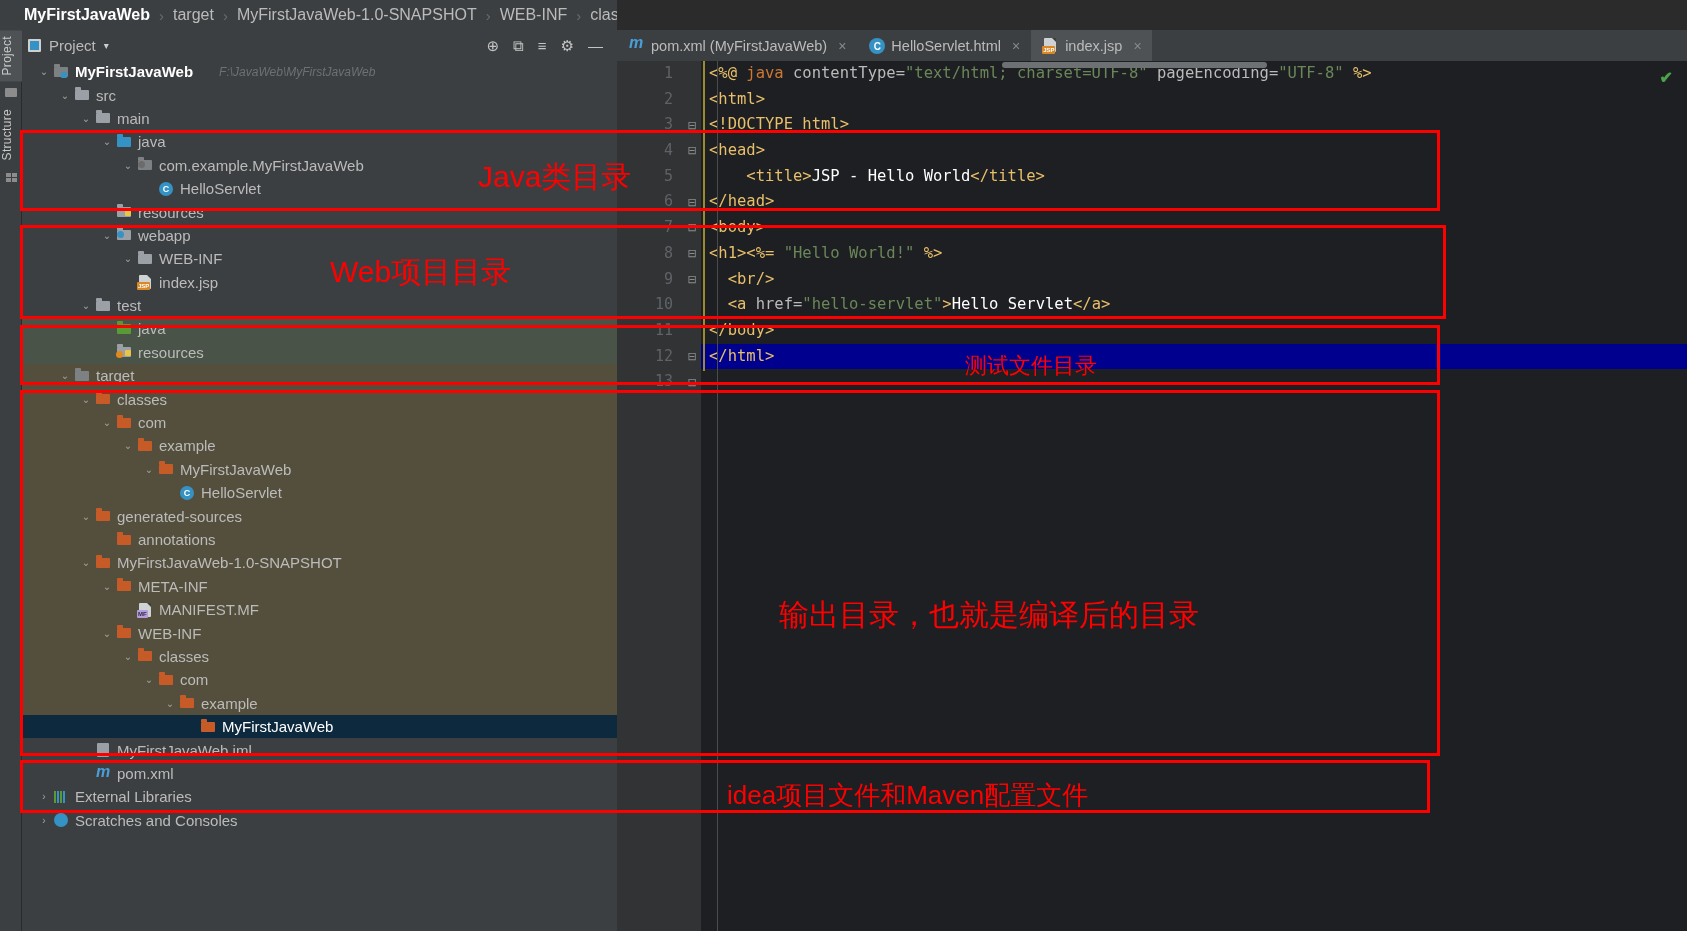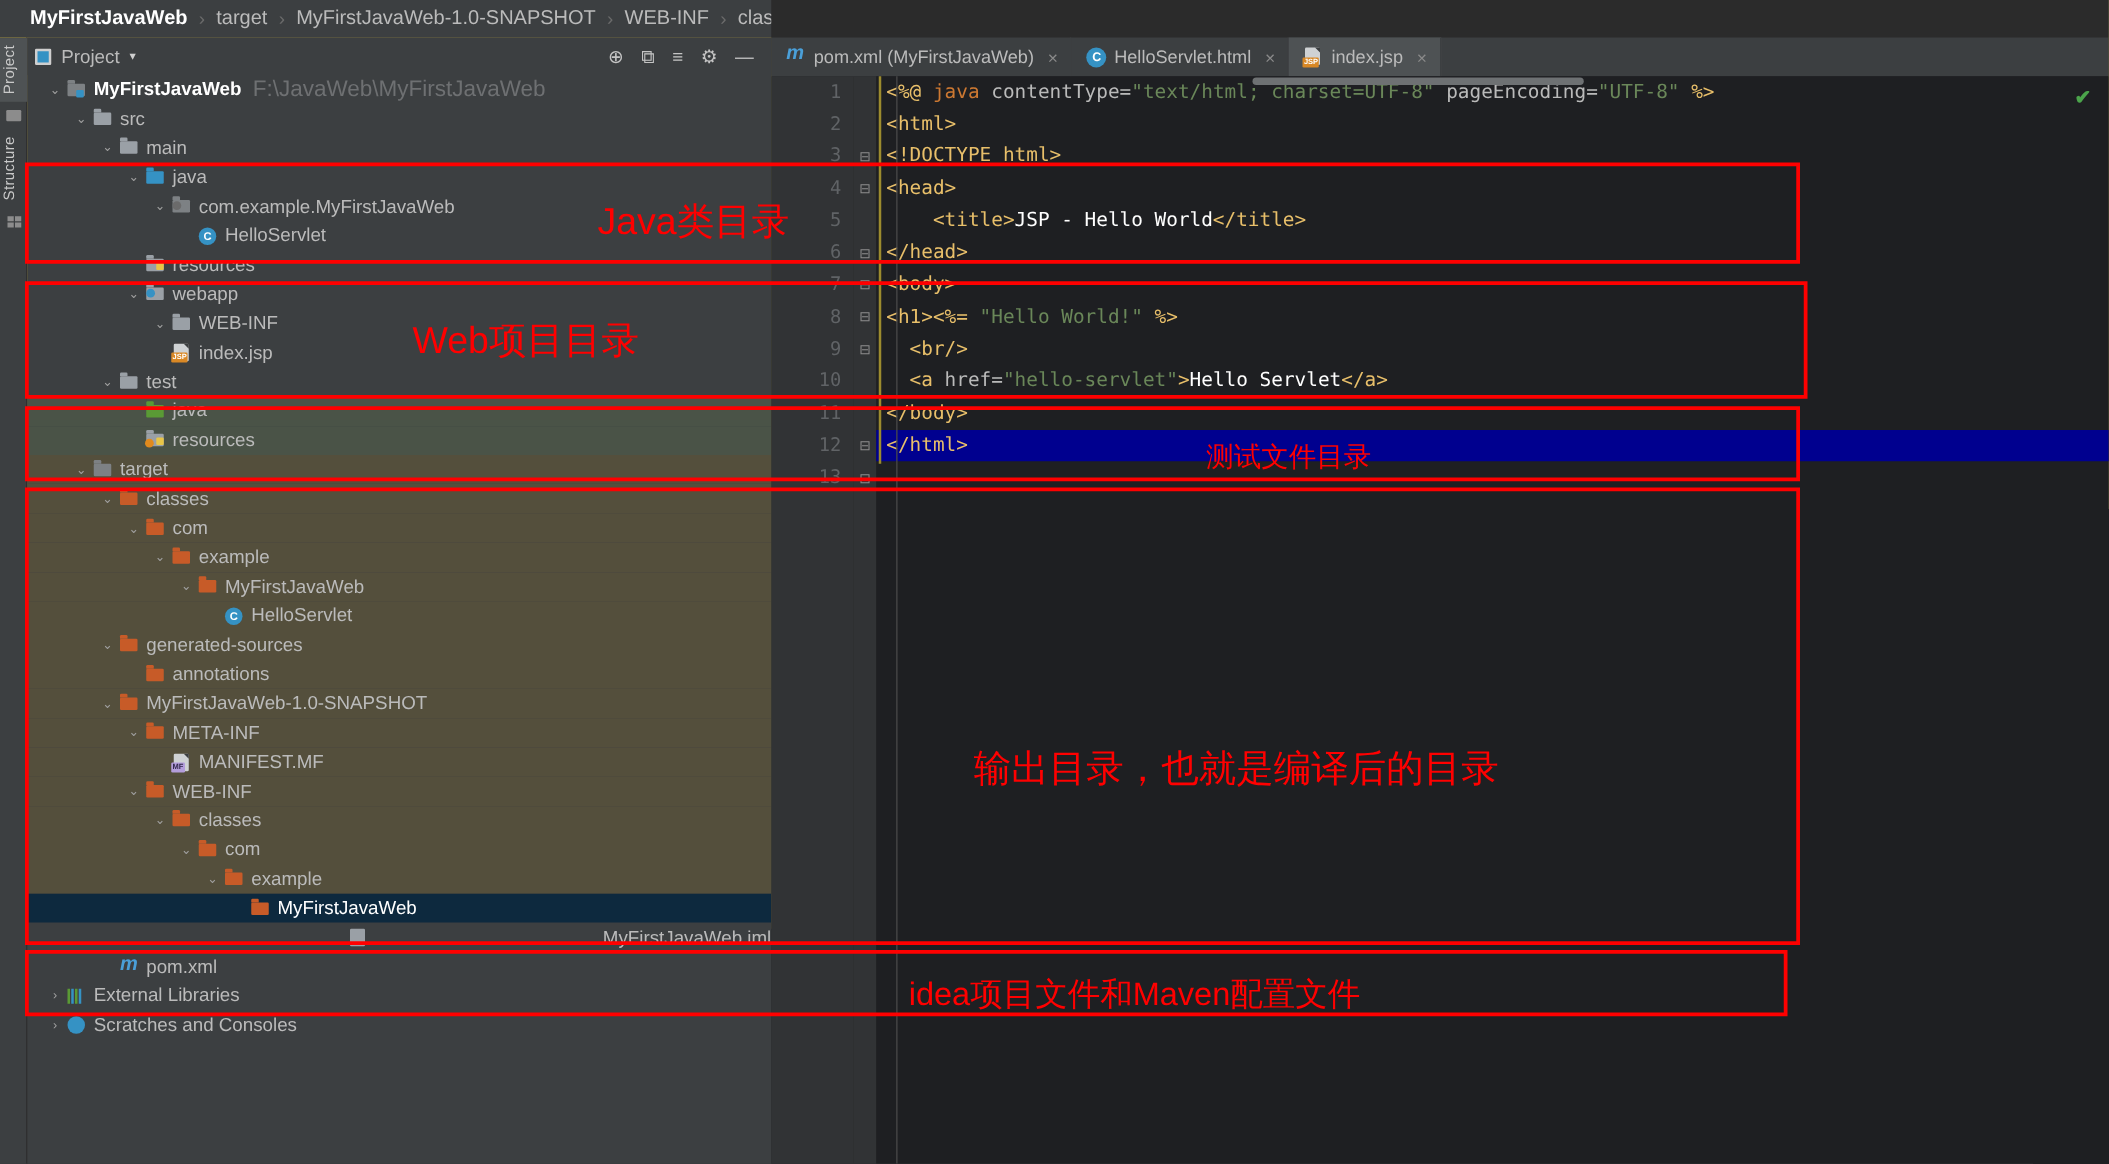--- a/index.html
+++ b/index.html
@@ -2,21 +2,21 @@
 <html><head>
 <meta charset="utf-8">
 <style>
   * { box-sizing: border-box; margin:0; padding:0; }
   html,body{
     width:1687px; height:931px;
     background:#3c3f41;
     font-family:"Liberation Sans", sans-serif;
     overflow:hidden;
   }
-  .app{ position:relative; width:1687px; height:743px; background:#fde047; }
+  .app{ position:relative; width:1687px; height:743px; background:#ffffff; }
 
   
   .breadcrumb{
     position:absolute; left:0; top:0; width:1687px; height:30px;
     background:#3c3f41; display:flex; align-items:center;
     padding-left:24px; font-size:16px; color:#a9b7c6; white-space:nowrap;
   }
   .crumb{ color:#bbbbbb; }
   .crumb.strong{ color:#ffffff; font-weight:bold; }
   .crumb-sep{ color:#6b6b6b; margin:0 9px; font-size:15px; }
@@ -71,21 +71,21 @@
     padding-left:14px; position:relative;
   }
   .row.sel{ background:#0d293e; color:#ffffff; }
   .row.tintgreen{ background:#4a5347; }
   .row.tintbrown{ background:#544f3c; }
   .chev{ width:16px; text-align:center; font-size:10px; color:#a0a0a0; flex:none; }
   .chev.none{ visibility:hidden; }
   .ico{ width:18px; height:16px; flex:none; margin-right:5px; position:relative; }
   .label{ color:inherit; }
   .label.bold{ font-weight:bold; color:#ffffff; }
-  .path{ color:#6e7072; margin-left:9px; font-size:18px; }
+  .path{ color:#6e7072; margin-left:26px; font-size:12px;font-style:italic; }
 
   
   .f{ position:absolute; left:2px; top:3px; width:14px; height:10px; border-radius:1px; }
   .f:before{ content:""; position:absolute; left:0; top:-3px; width:6px; height:3px; border-radius:1px 1px 0 0; background:inherit; }
   .f.grey{ background:#9aa0a6; }
   .f.orange{ background:#c75b28; }
   .f.green{ background:#5a9a35; }
   .f.blue{ background:#3592c4; }
   .f.dim{ background:#7d8184; }
   .badge{ position:absolute; right:-1px; bottom:-1px; width:6px; height:6px; border-radius:1px; }
@@ -448,21 +448,21 @@
           </span>
           <span class="label">example</span>
         </div>
         <div class="row sel" style="padding-left: 161px;">
           <span class="chev none">⌄</span>
           <span class="ico">
             <span class="f orange"></span>
           </span>
           <span class="label">MyFirstJavaWeb</span>
         </div>
-        <div class="row" style="padding-left: 56px; justify-content: space-between;">
+        <div class="row" style="padding-left: 56px;">
           <span class="chev none">⌄</span>
           <span class="ico">
             <span class="iml"></span>
           </span>
           <span class="label">MyFirstJavaWeb.iml</span>
         </div>
         <div class="row" style="padding-left: 56px;">
           <span class="chev none">⌄</span>
           <span class="ico">
             <span class="m-ico">m</span>

